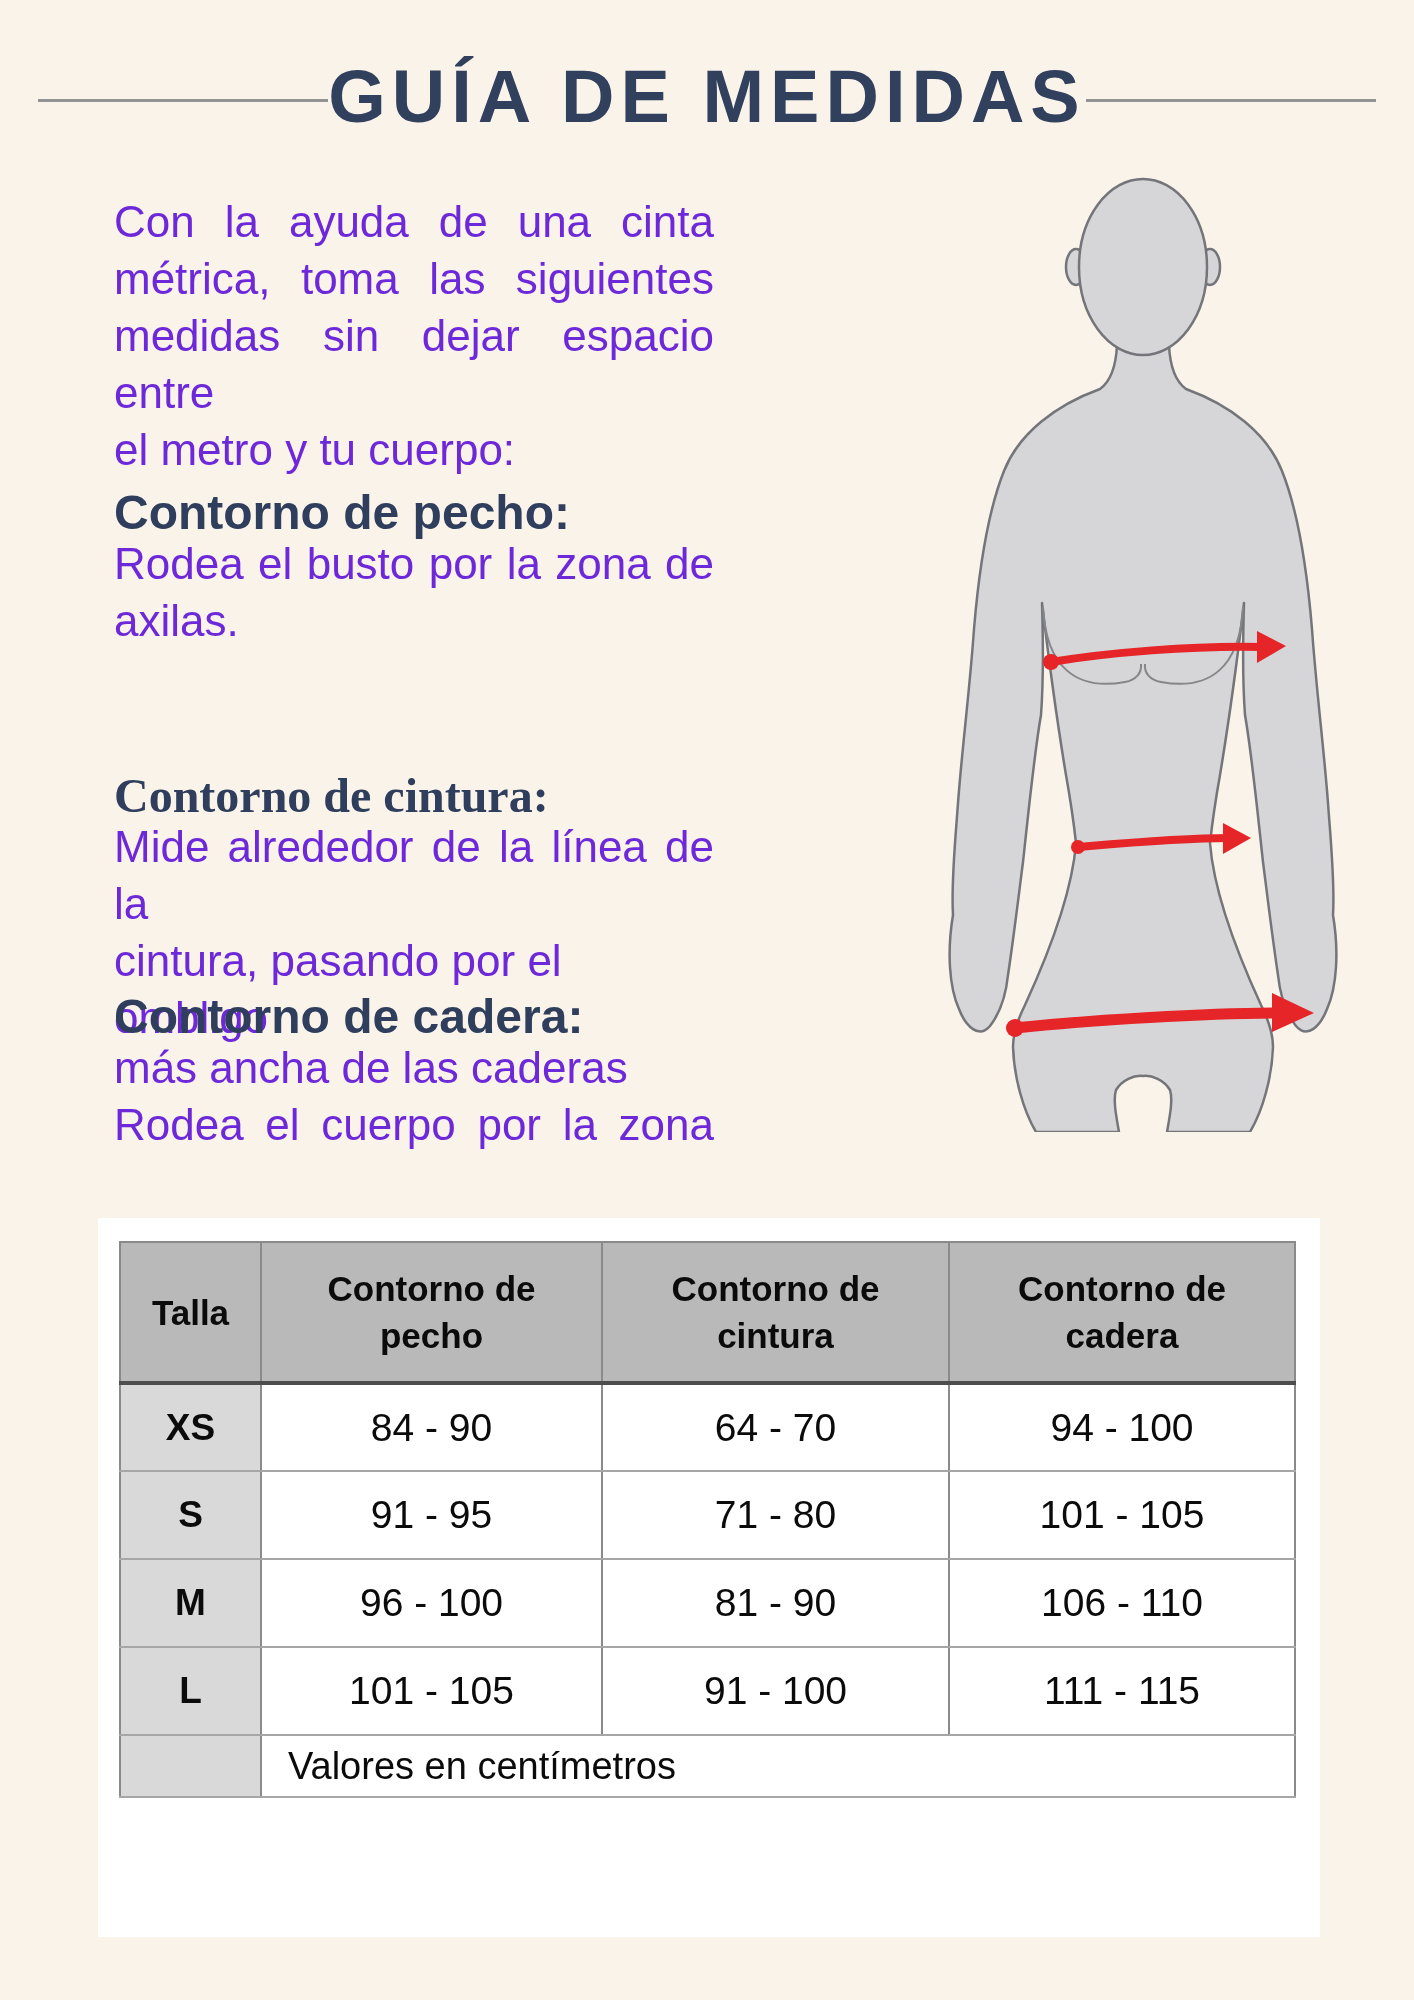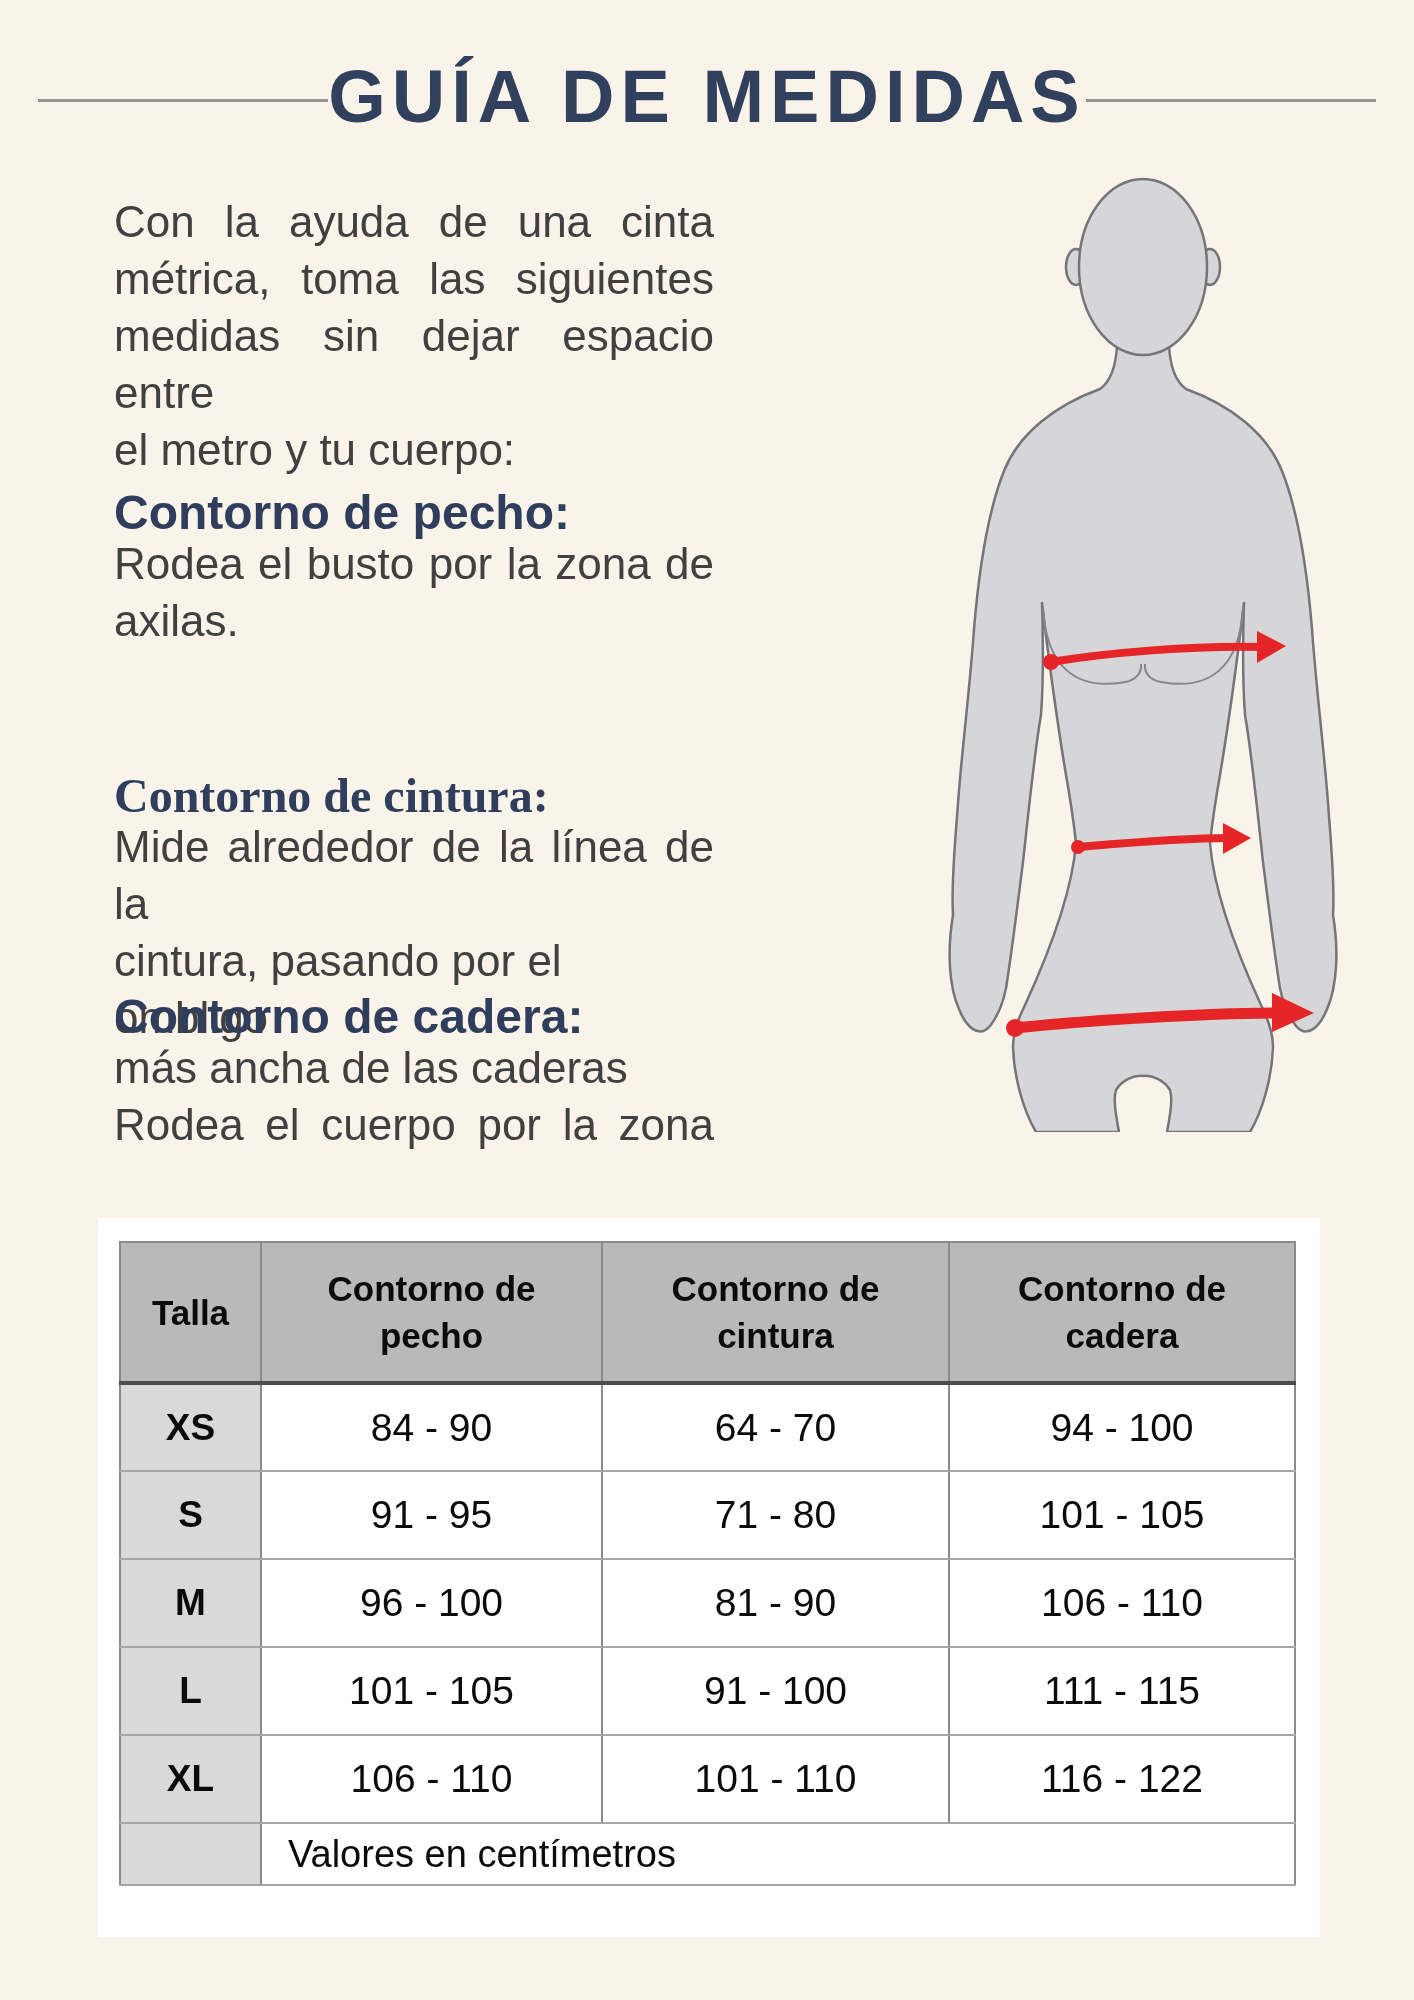--- a/index.html
+++ b/index.html
@@ -16,21 +16,21 @@
     text-align:center;font-size:74px;line-height:1.05;
     font-weight:600;letter-spacing:6px;color:#31405D;margin:0;
   }
   .title-rule{
     position:absolute;top:99px;height:3px;background:#929292;
   }
   .rule-left{left:38px;width:290px;}
   .rule-right{left:1086px;width:290px;}
 
   
-  .txtcol{left:114px;width:600px;color:#404040;font-size:44px;line-height:57px;}
+  .txtcol{left:114px;width:600px;color:#6d28d9;font-size:44px;line-height:57px;}
   .txtcol .ln{text-align:justify;text-align-last:justify;}
   .txtcol .ln.last{text-align:left;text-align-last:left;}
   .sec-heading{
     left:114px;width:600px;color:#2E3E5C;font-weight:700;
     font-size:48px;line-height:57px;
   }
 
   
   .figure-svg{left:930px;top:175px;width:460px;height:957px;}
 
@@ -205,25 +205,19 @@
       <td>96 - 100</td>
       <td>81 - 90</td>
       <td>106 - 110</td>
     </tr>
     <tr class="data-row">
       <td class="size-cell">L</td>
       <td>101 - 105</td>
       <td>91 - 100</td>
       <td>111 - 115</td>
     </tr>
-    <tr class="data-row">
-      <td class="size-cell">XL</td>
-      <td>106 - 110</td>
-      <td>101 - 110</td>
-      <td>116 - 122</td>
-    </tr>
     <tr class="footer-row">
       <td class="spacer-cell"></td>
       <td class="note-cell" colspan="3">Valores en centímetros</td>
     </tr>
   </tbody>
     </table>
 </div>
 
 </body></html>

